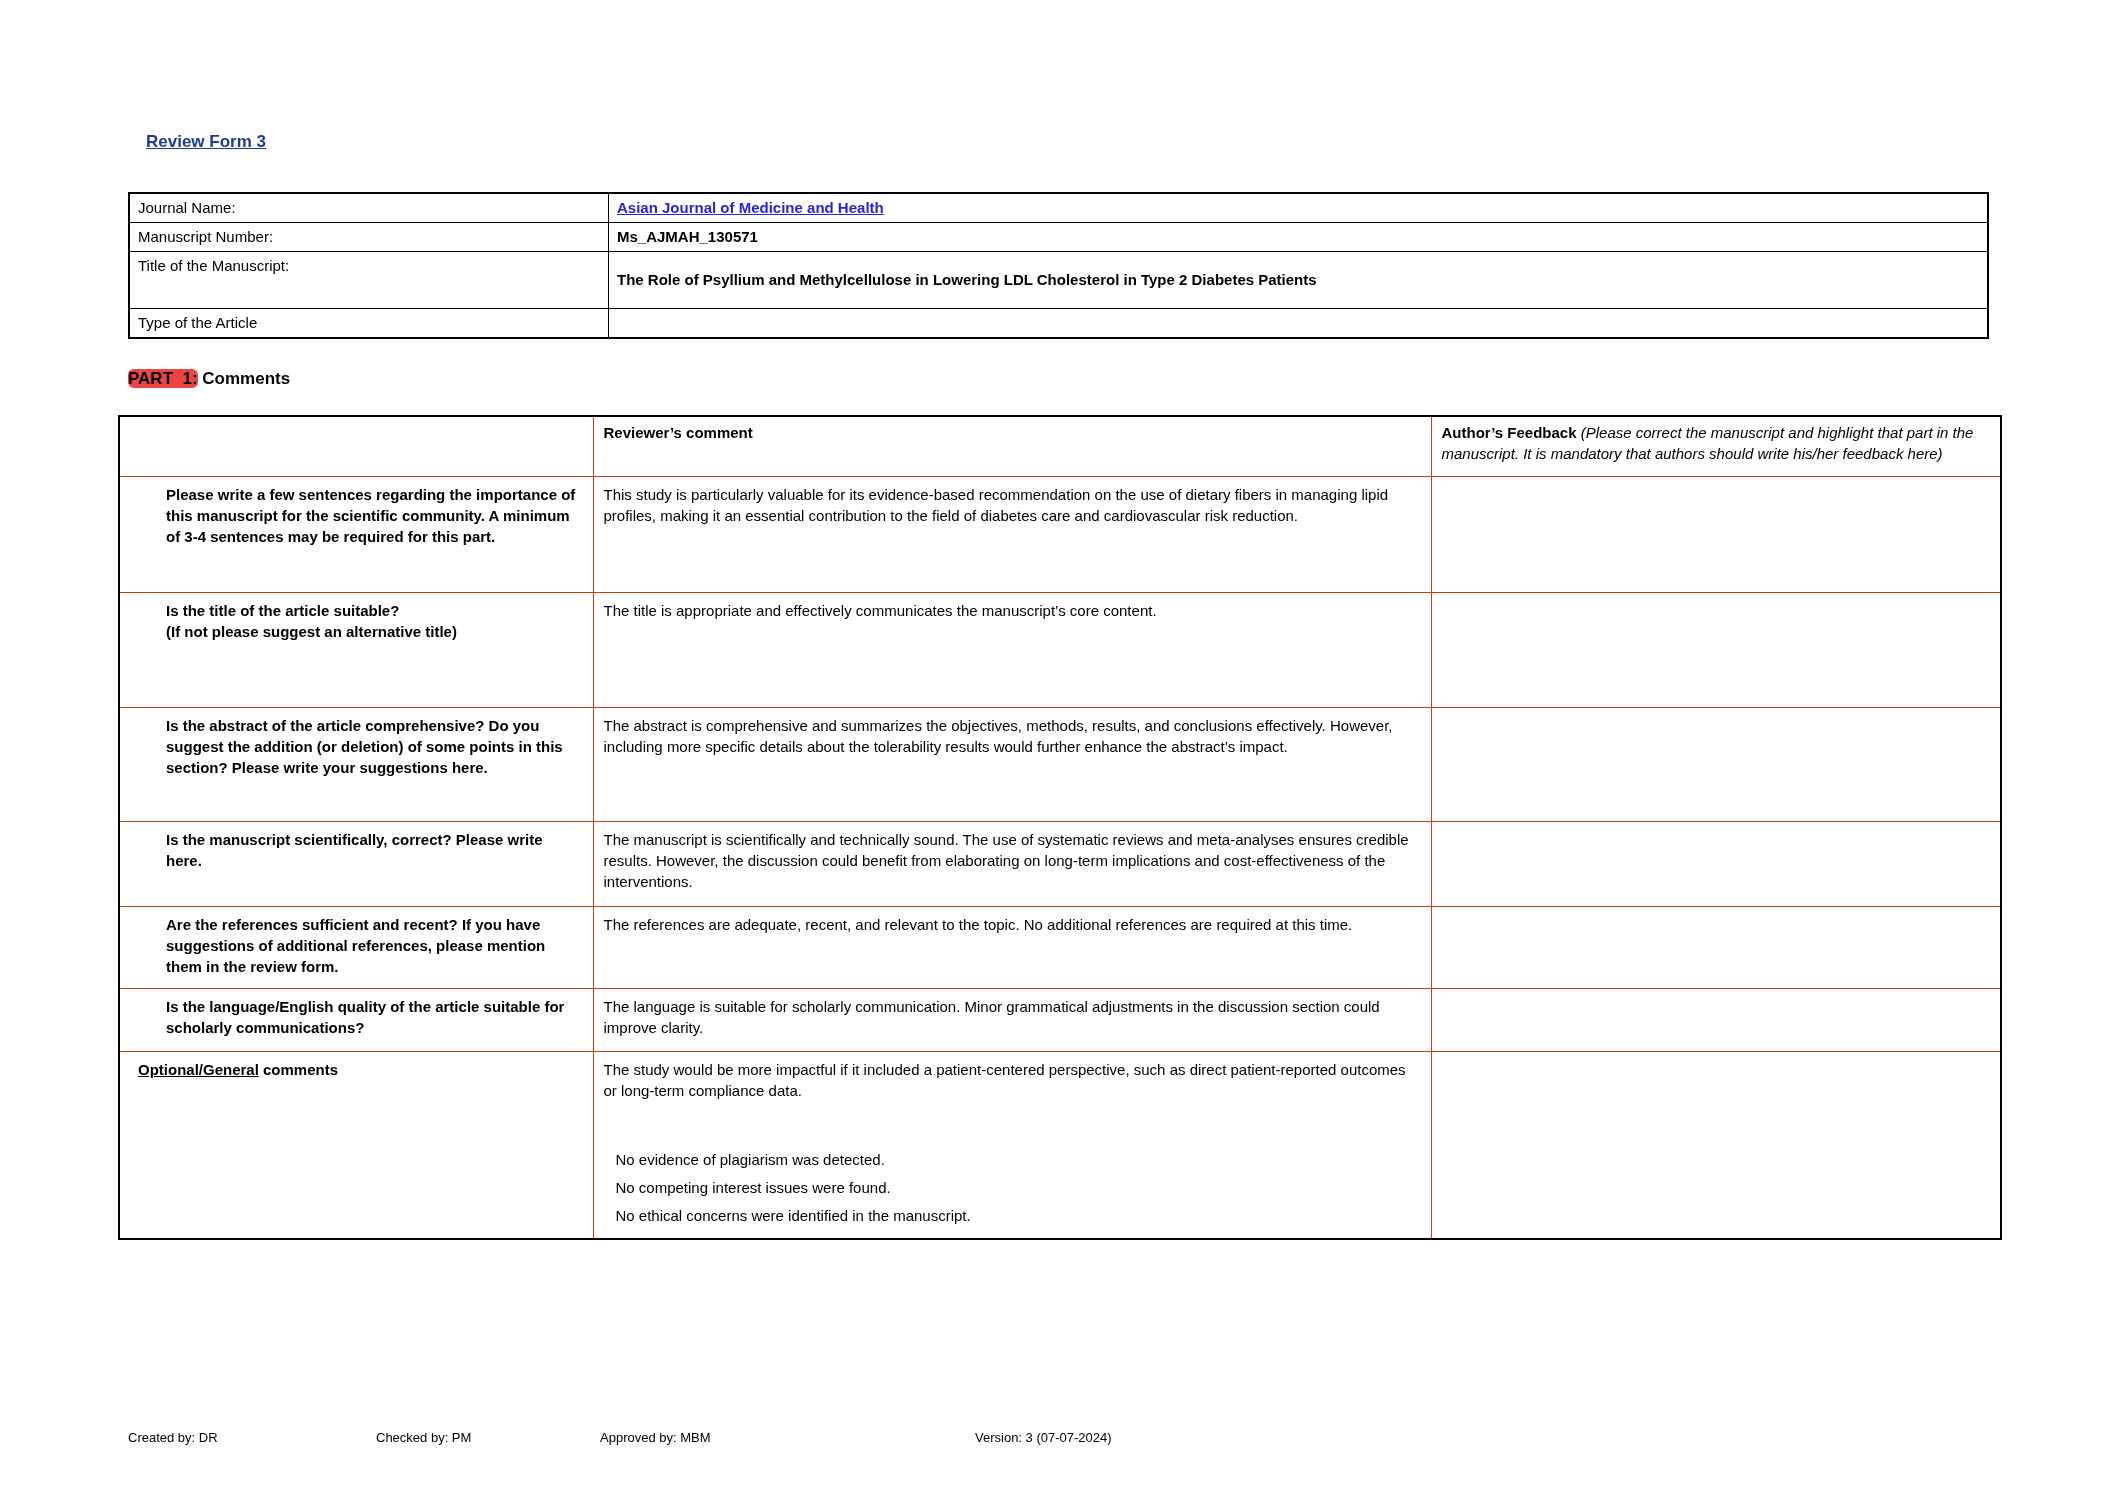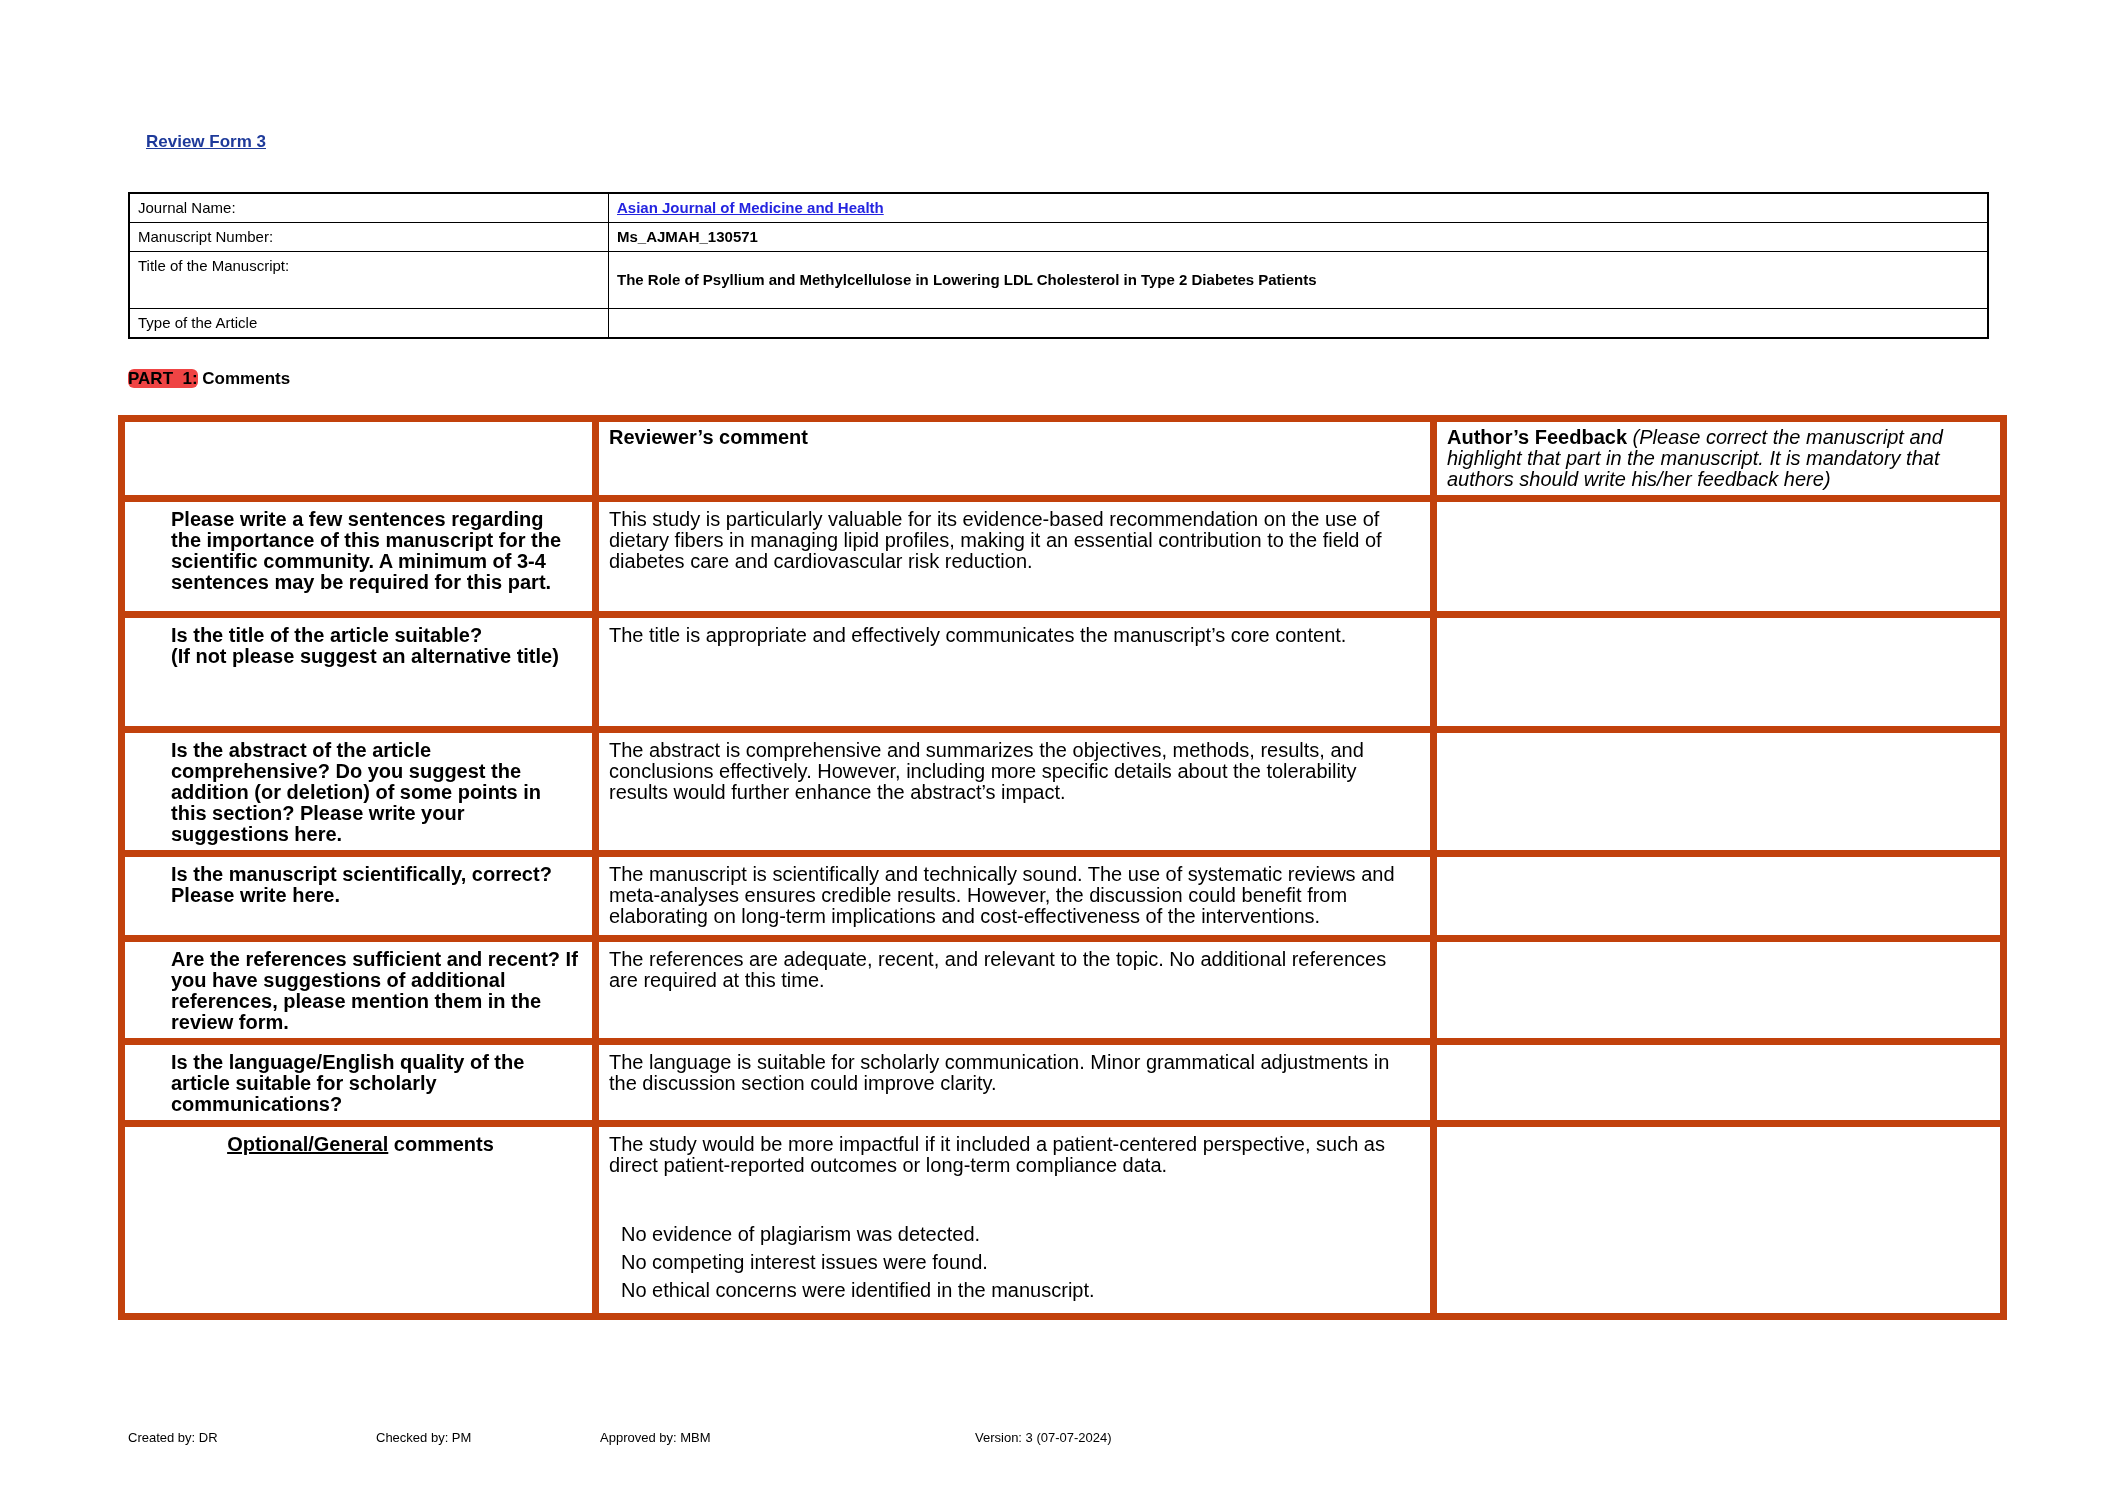--- a/index.html
+++ b/index.html
@@ -41,32 +41,32 @@
     font-size:17px;font-weight:bold;
   }
   .part-heading .hl{background:#ef4444;white-space:pre-wrap;border-radius:6px;}
   
   .main-table{
     position:absolute;left:118px;top:415px;
     width:1882px;
     border:2px solid #000;
   }
   .main-table td{
-    border:7px solid #c2410c;
+    border:1px solid #c2410c;
     vertical-align:top;
-    font-size:20px;
+    font-size:15px;
     line-height:21px;
     padding:5px 10px;
     overflow:hidden;
   }
   .main-table td.qcell{
     font-weight:bold;
     padding-left:46px;padding-right:14px;padding-top:7px;
   }
-  .main-table td.qcell.noindent{padding-left:18px;text-align:center;}
+  .main-table td.qcell.noindent{padding-left:18px;}
   .main-table td.ccell{padding-top:7px;padding-right:14px;}
   .main-table td.fcell{}
   .col-q{width:474px;}
   .col-c{width:838px;}
   .col-f{width:570px;}
   .hdr-reviewer{font-weight:bold;}
   .hdr-feedback b{font-weight:bold;font-style:normal;}
   .hdr-feedback i{font-style:italic;}
   .u{text-decoration:underline;}
   .extra-lines{margin-top:48px;}

